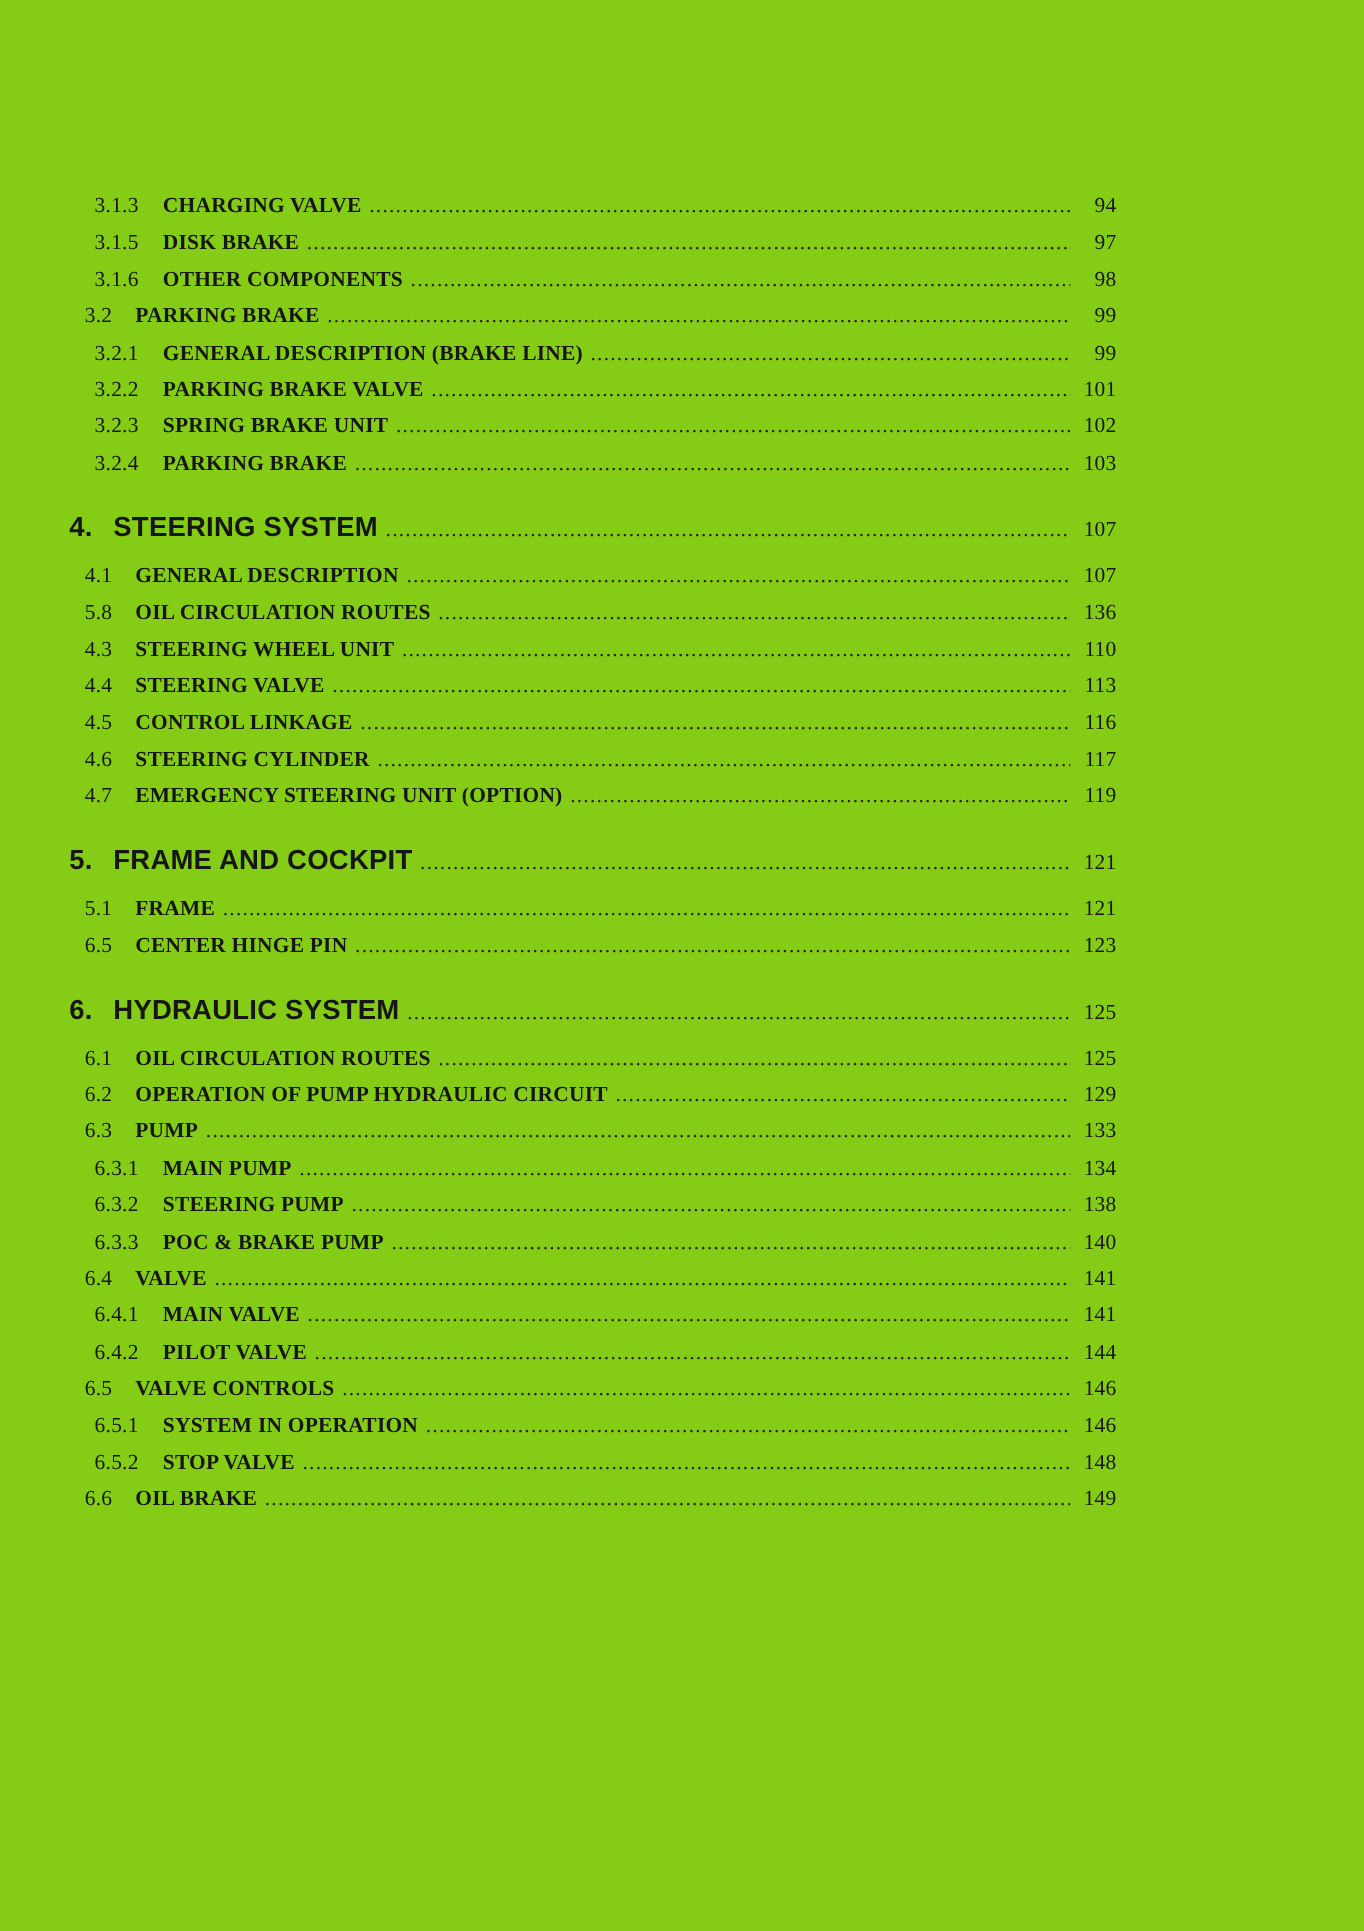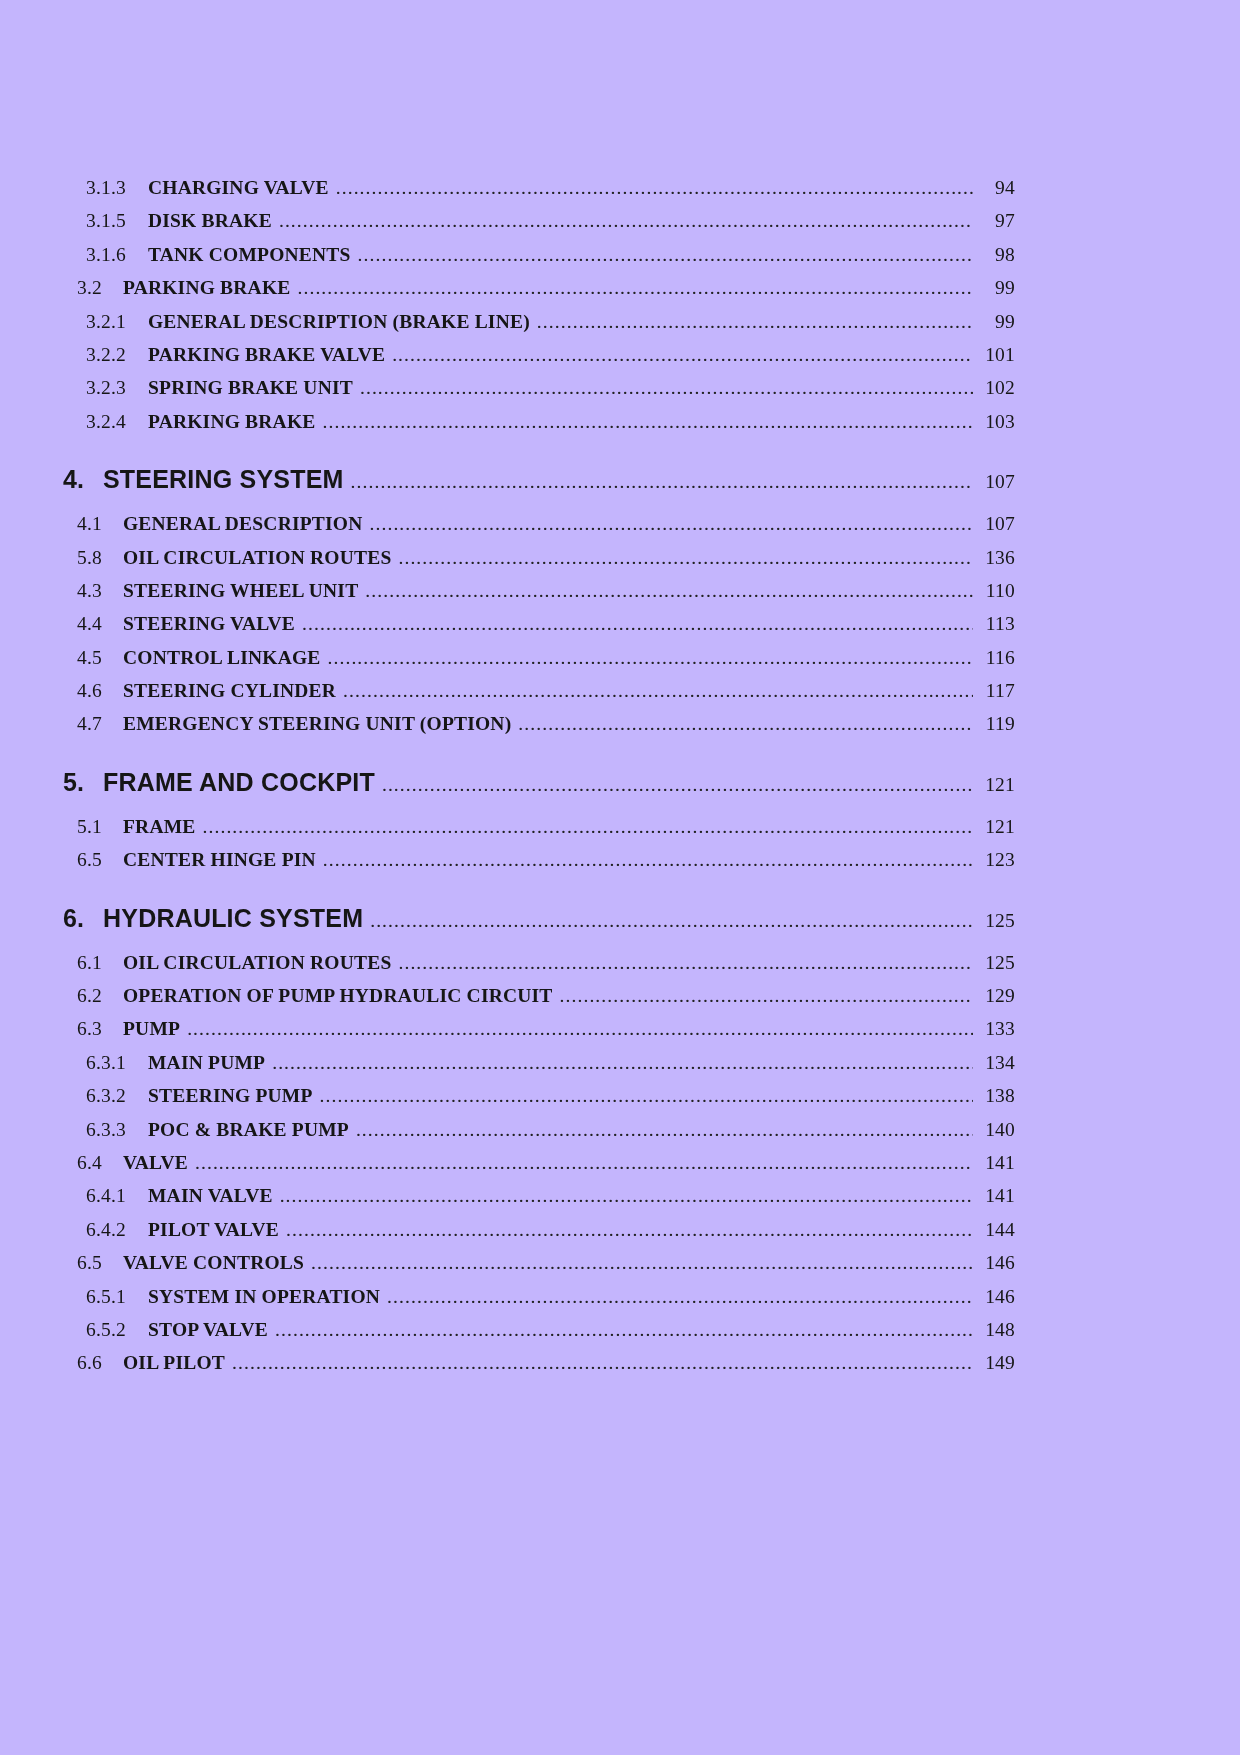--- a/index.html
+++ b/index.html
@@ -11,21 +11,21 @@
     width: 1240px;
     height: 1755px;
     position: relative;
     font-family: "Liberation Serif", serif;
     color: #161616;
     overflow: hidden;
   }
   .page {
     position: absolute;
     inset: 0;
-    background: #c4b5fd;
+    background: #84cc16;
   }
   .toc {
     position: absolute;
     top: 142px;
     left: 63px;
     right: 225px;
   }
   .row {
     display: flex;
     align-items: baseline;
@@ -90,21 +90,21 @@
     <span class="pg">94</span>
   </div>
       <div class="row l3">
     <span class="num">3.1.5</span>
     <span class="title">DISK BRAKE</span>
     <span class="leader"></span>
     <span class="pg">97</span>
   </div>
       <div class="row l3">
     <span class="num">3.1.6</span>
-    <span class="title">TANK COMPONENTS</span>
+    <span class="title">OTHER COMPONENTS</span>
     <span class="leader"></span>
     <span class="pg">98</span>
   </div>
       <div class="row l2">
     <span class="num">3.2</span>
     <span class="title">PARKING BRAKE</span>
     <span class="leader"></span>
     <span class="pg">99</span>
   </div>
       <div class="row l3">
@@ -270,18 +270,18 @@
     <span class="pg">146</span>
   </div>
       <div class="row l3">
     <span class="num">6.5.2</span>
     <span class="title">STOP VALVE</span>
     <span class="leader"></span>
     <span class="pg">148</span>
   </div>
       <div class="row l2">
     <span class="num">6.6</span>
-    <span class="title">OIL PILOT</span>
+    <span class="title">OIL BRAKE</span>
     <span class="leader"></span>
     <span class="pg">149</span>
   </div>
     </div>
 </div>
 
 </body></html>

